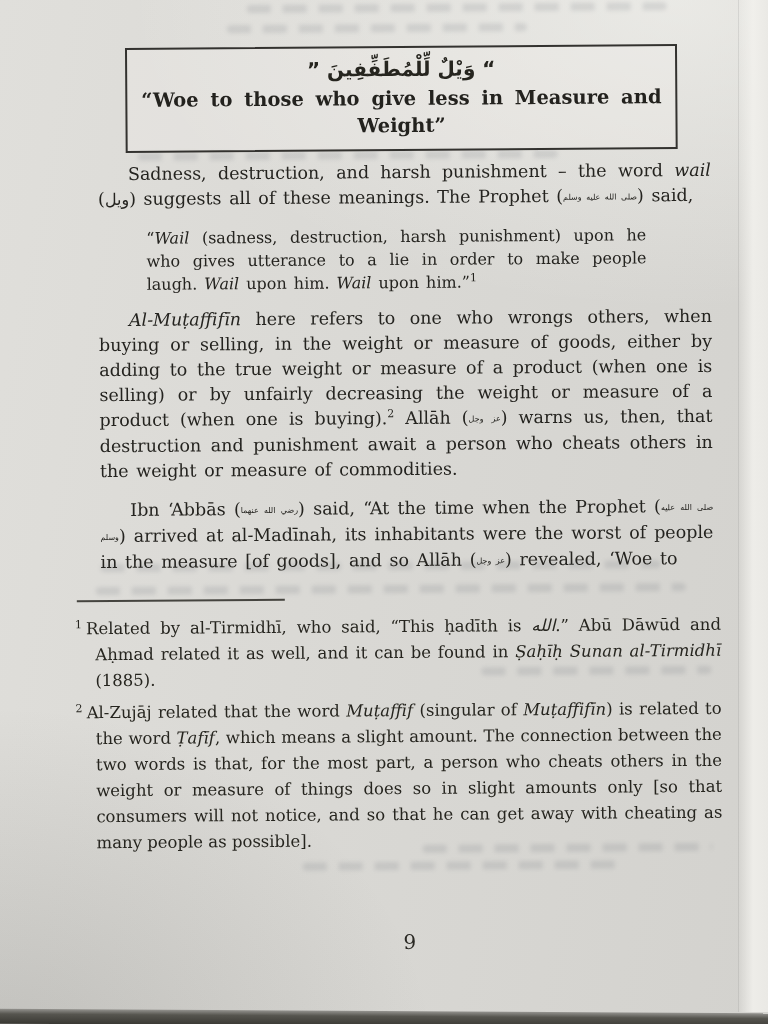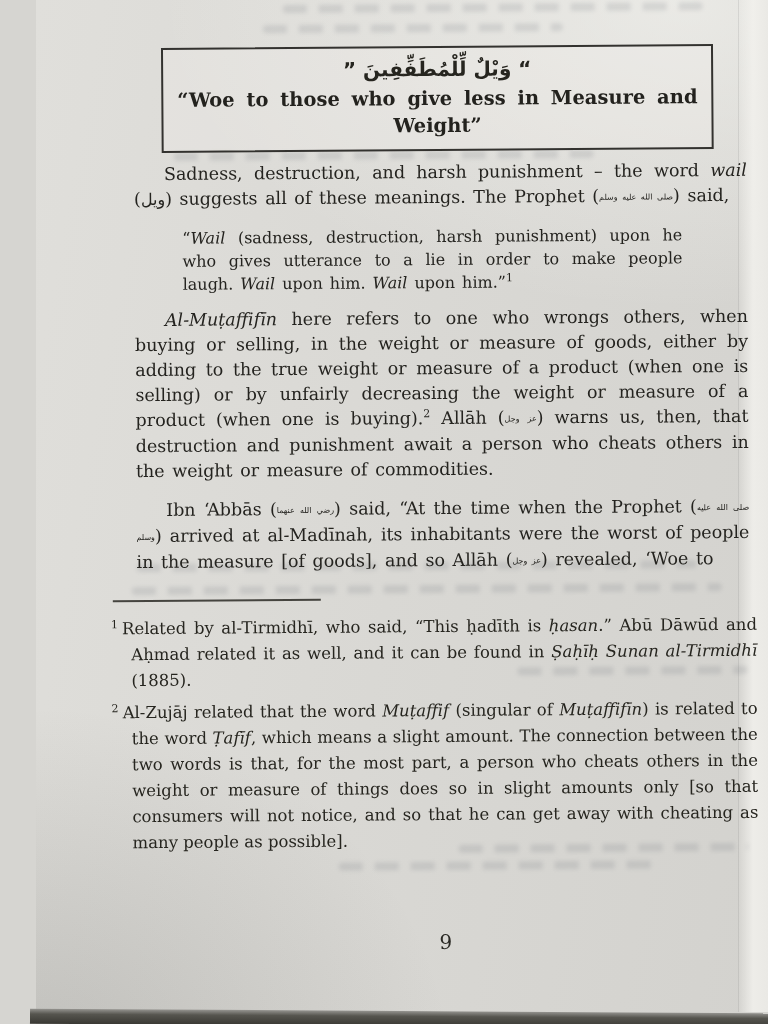--- a/index.html
+++ b/index.html
@@ -9,21 +9,20 @@
     position: relative;
     font-family: "DejaVu Serif", serif;
     background: #d6d5d1;
   }
   .photo {
     position: absolute; inset: 0;
     background:
       radial-gradient(130% 55% at 88% 0%, rgba(250,250,246,0.55) 0%, rgba(250,250,246,0) 55%),
       radial-gradient(95% 60% at 0% 105%, rgba(70,70,66,0.20) 0%, rgba(70,70,66,0) 60%),
       linear-gradient(100deg, #e0dfdb 0%, #d9d8d4 50%, #d3d2ce 100%);
-    margin-left: 36px;
   }
   .page-edge {
     position: absolute; top: 0; right: 0; width: 30px; height: 1012px;
     background: linear-gradient(to right, rgba(238,237,233,0) 0%, rgba(242,241,237,0.85) 50%, #eae9e5 100%);
     box-shadow: inset 1px 0 0 rgba(130,130,125,0.18);
   }
   .bottom-strip {
     position: absolute; left: -6px; right: -6px; bottom: -2px; height: 15px;
     background: linear-gradient(to bottom, #94938f 0%, #56554f 35%, #393833 100%);
     transform: rotate(0.35deg);
@@ -129,21 +128,21 @@
     <div class="body-text">
       <p class="para">Sadness, destruction, and harsh punishment – the word <i>wail</i> (<span class="ar">ويل</span>) suggests all of these meanings. The Prophet (<span class="hon">صلى الله عليه وسلم</span>) said,</p>
       <div class="quote">“<i>Wail</i> (sadness, destruction, harsh punishment) upon he who gives utterance to a lie in order to make people laugh. <i>Wail</i> upon him. <i>Wail</i> upon him.”<sup>1</sup></div>
       <p class="para"><i>Al-Muṭaffifīn</i> here refers to one who wrongs others, when buying or selling, in the weight or measure of goods, either by adding to the true weight or measure of a product (when one is selling) or by unfairly decreasing the weight or measure of a product (when one is buying).<sup>2</sup> Allāh (<span class="hon">عز وجل</span>) warns us, then, that destruction and punishment await a person who cheats others in the weight or measure of commodities.</p>
       <p class="para">Ibn ʻAbbās (<span class="hon">رضي الله عنهما</span>) said, “At the time when the Prophet (<span class="hon">صلى الله عليه وسلم</span>) arrived at al-Madīnah, its inhabitants were the worst of people in the measure [of goods], and so Allāh (<span class="hon">عز وجل</span>) revealed, ‘Woe to</p>
     </div>
 
     <div class="footnotes">
       <div class="fn-sep"></div>
       <div class="fn">
-        <sup>1</sup><span>Related by al-Tirmidhī, who said, “This ḥadīth is <i>ḥasan</i>.” Abū Dāwūd and Aḥmad related it as well, and it can be found in <i>Ṣaḥīḥ Sunan al-Tirmidhī</i> (1885).</span>
+        <sup>1</sup><span>Related by al-Tirmidhī, who said, “This ḥadīth is <i>الله</i>.” Abū Dāwūd and Aḥmad related it as well, and it can be found in <i>Ṣaḥīḥ Sunan al-Tirmidhī</i> (1885).</span>
       </div>
       <div class="fn">
         <sup>2</sup><span>Al-Zujāj related that the word <i>Muṭaffif</i> (singular of <i>Muṭaffifīn</i>) is related to the word <i>Ṭafīf</i>, which means a slight amount. The connection between the two words is that, for the most part, a person who cheats others in the weight or measure of things does so in slight amounts only [so that consumers will not notice, and so that he can get away with cheating as many people as possible].</span>
       </div>
     </div>
 
     <div class="page-num">9</div>
   </div>
 
   <div class="bottom-strip"></div>

